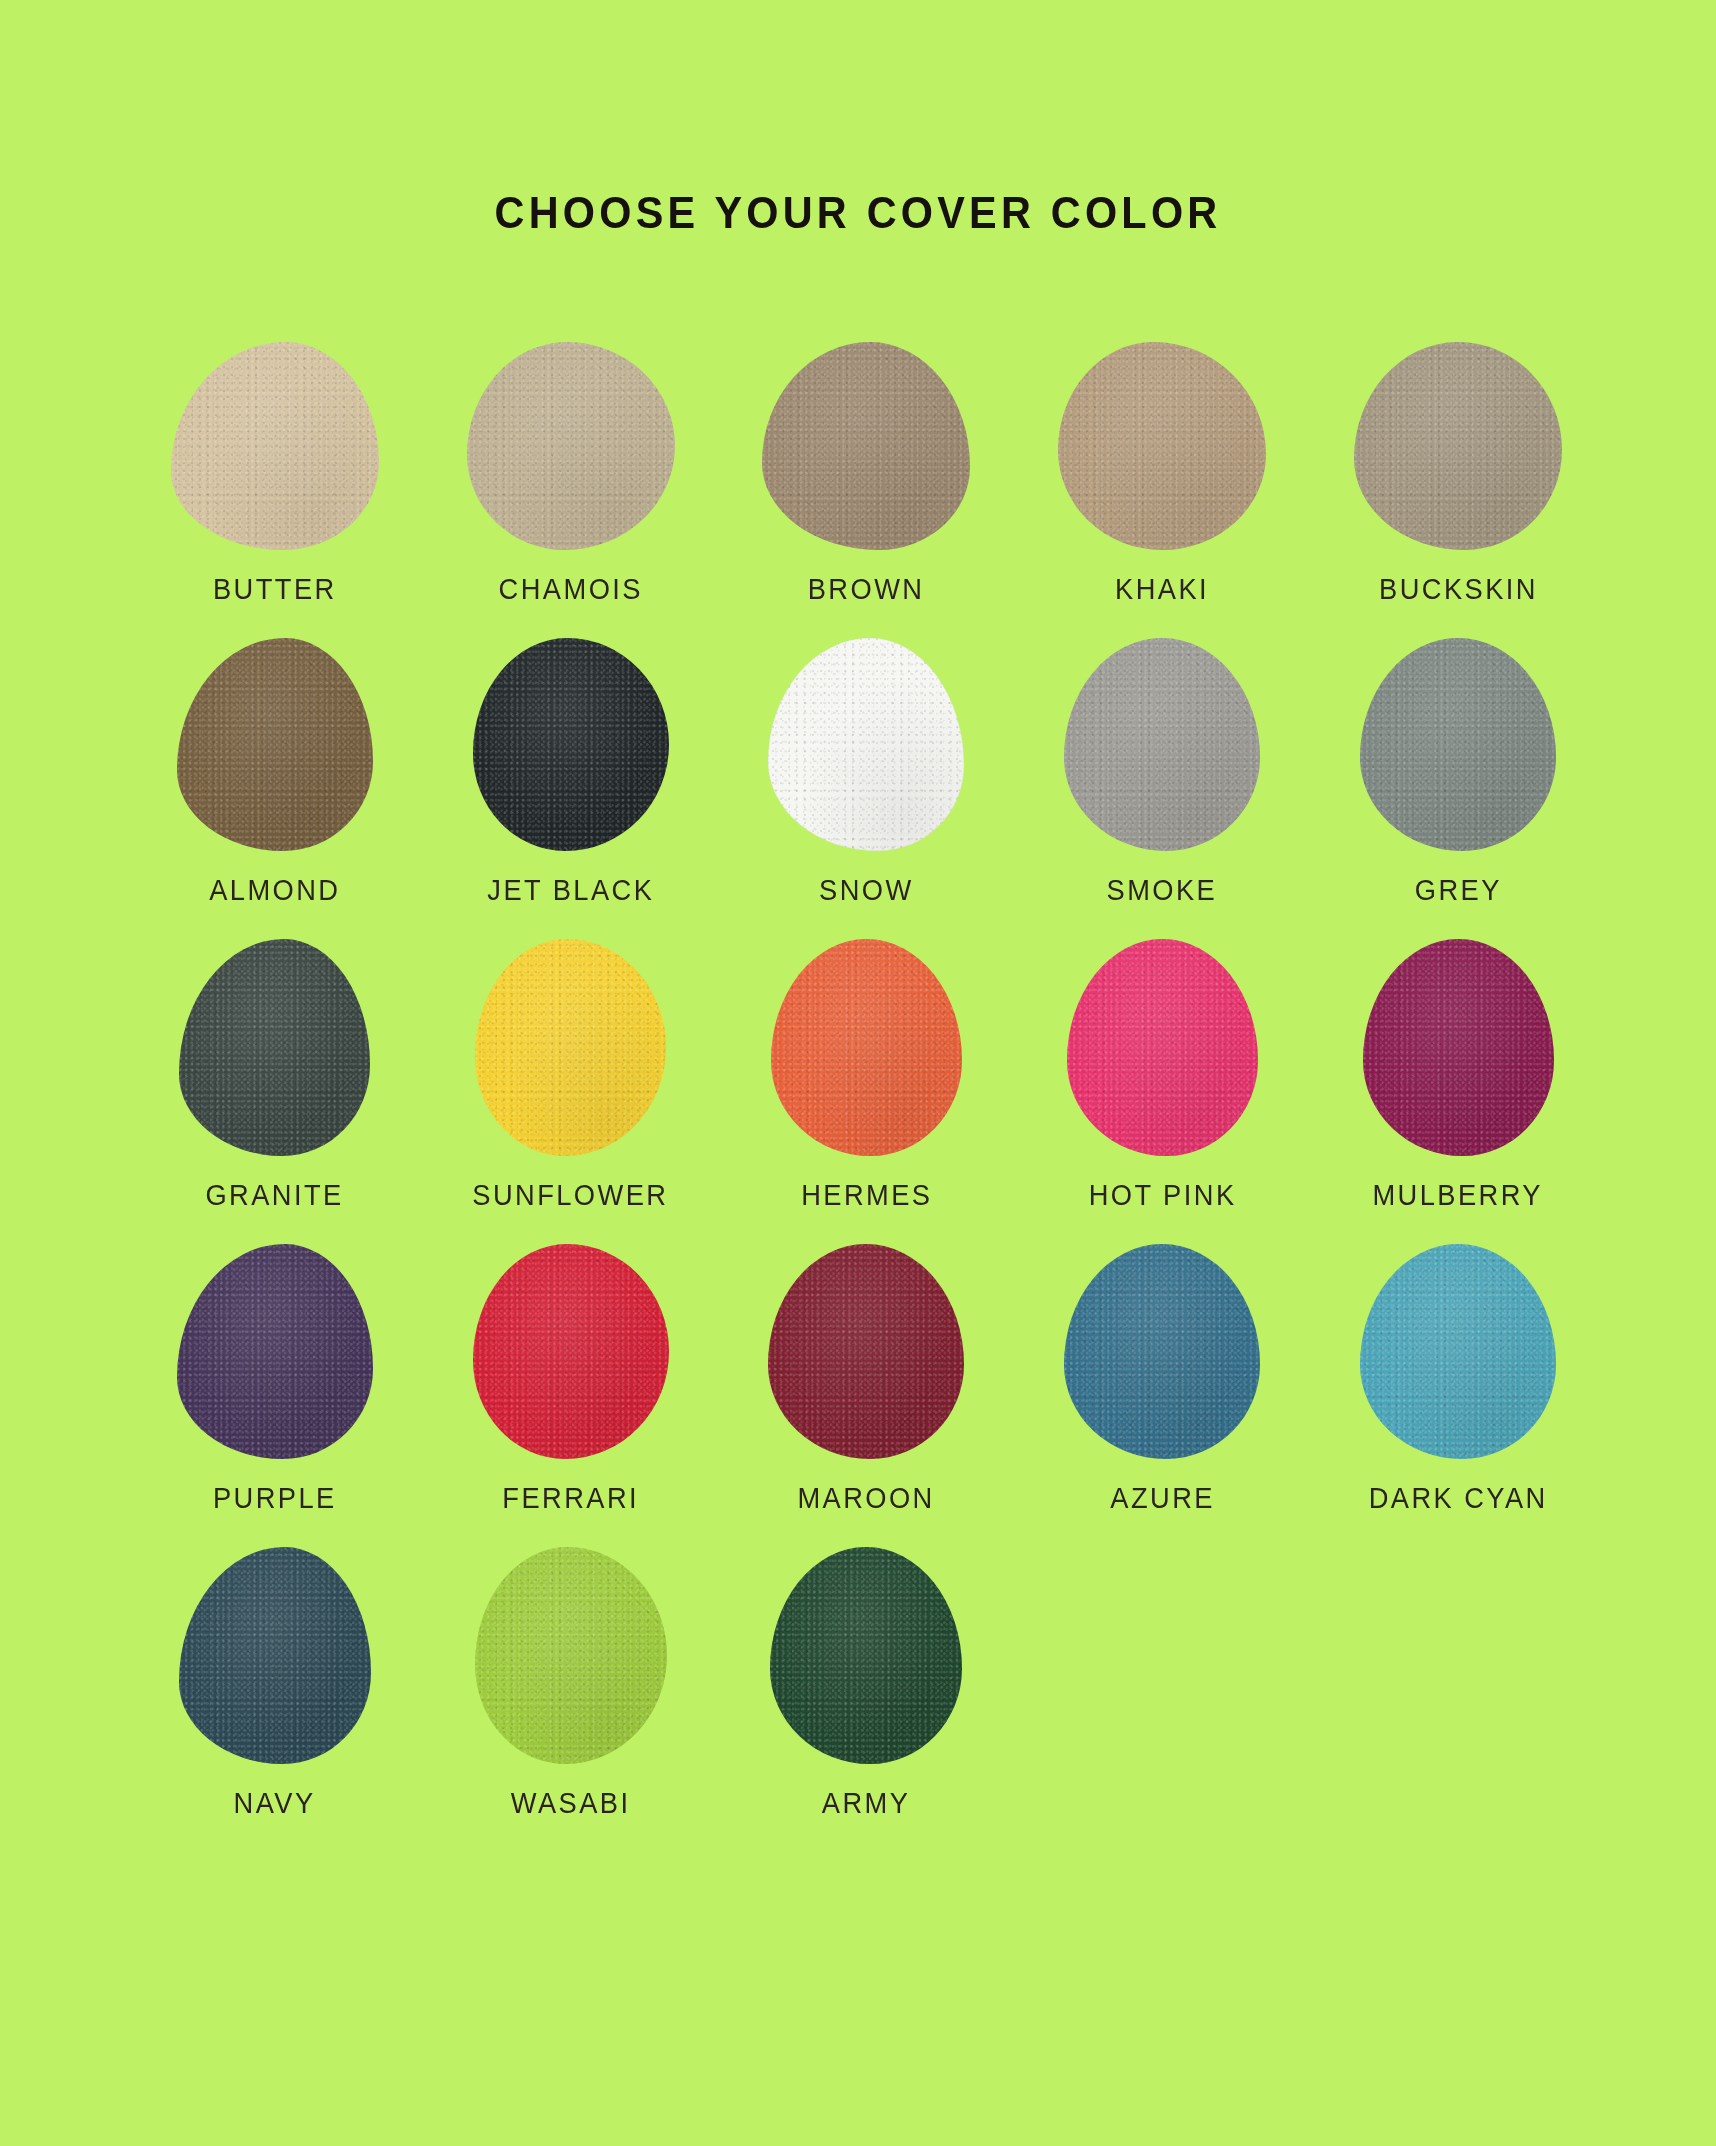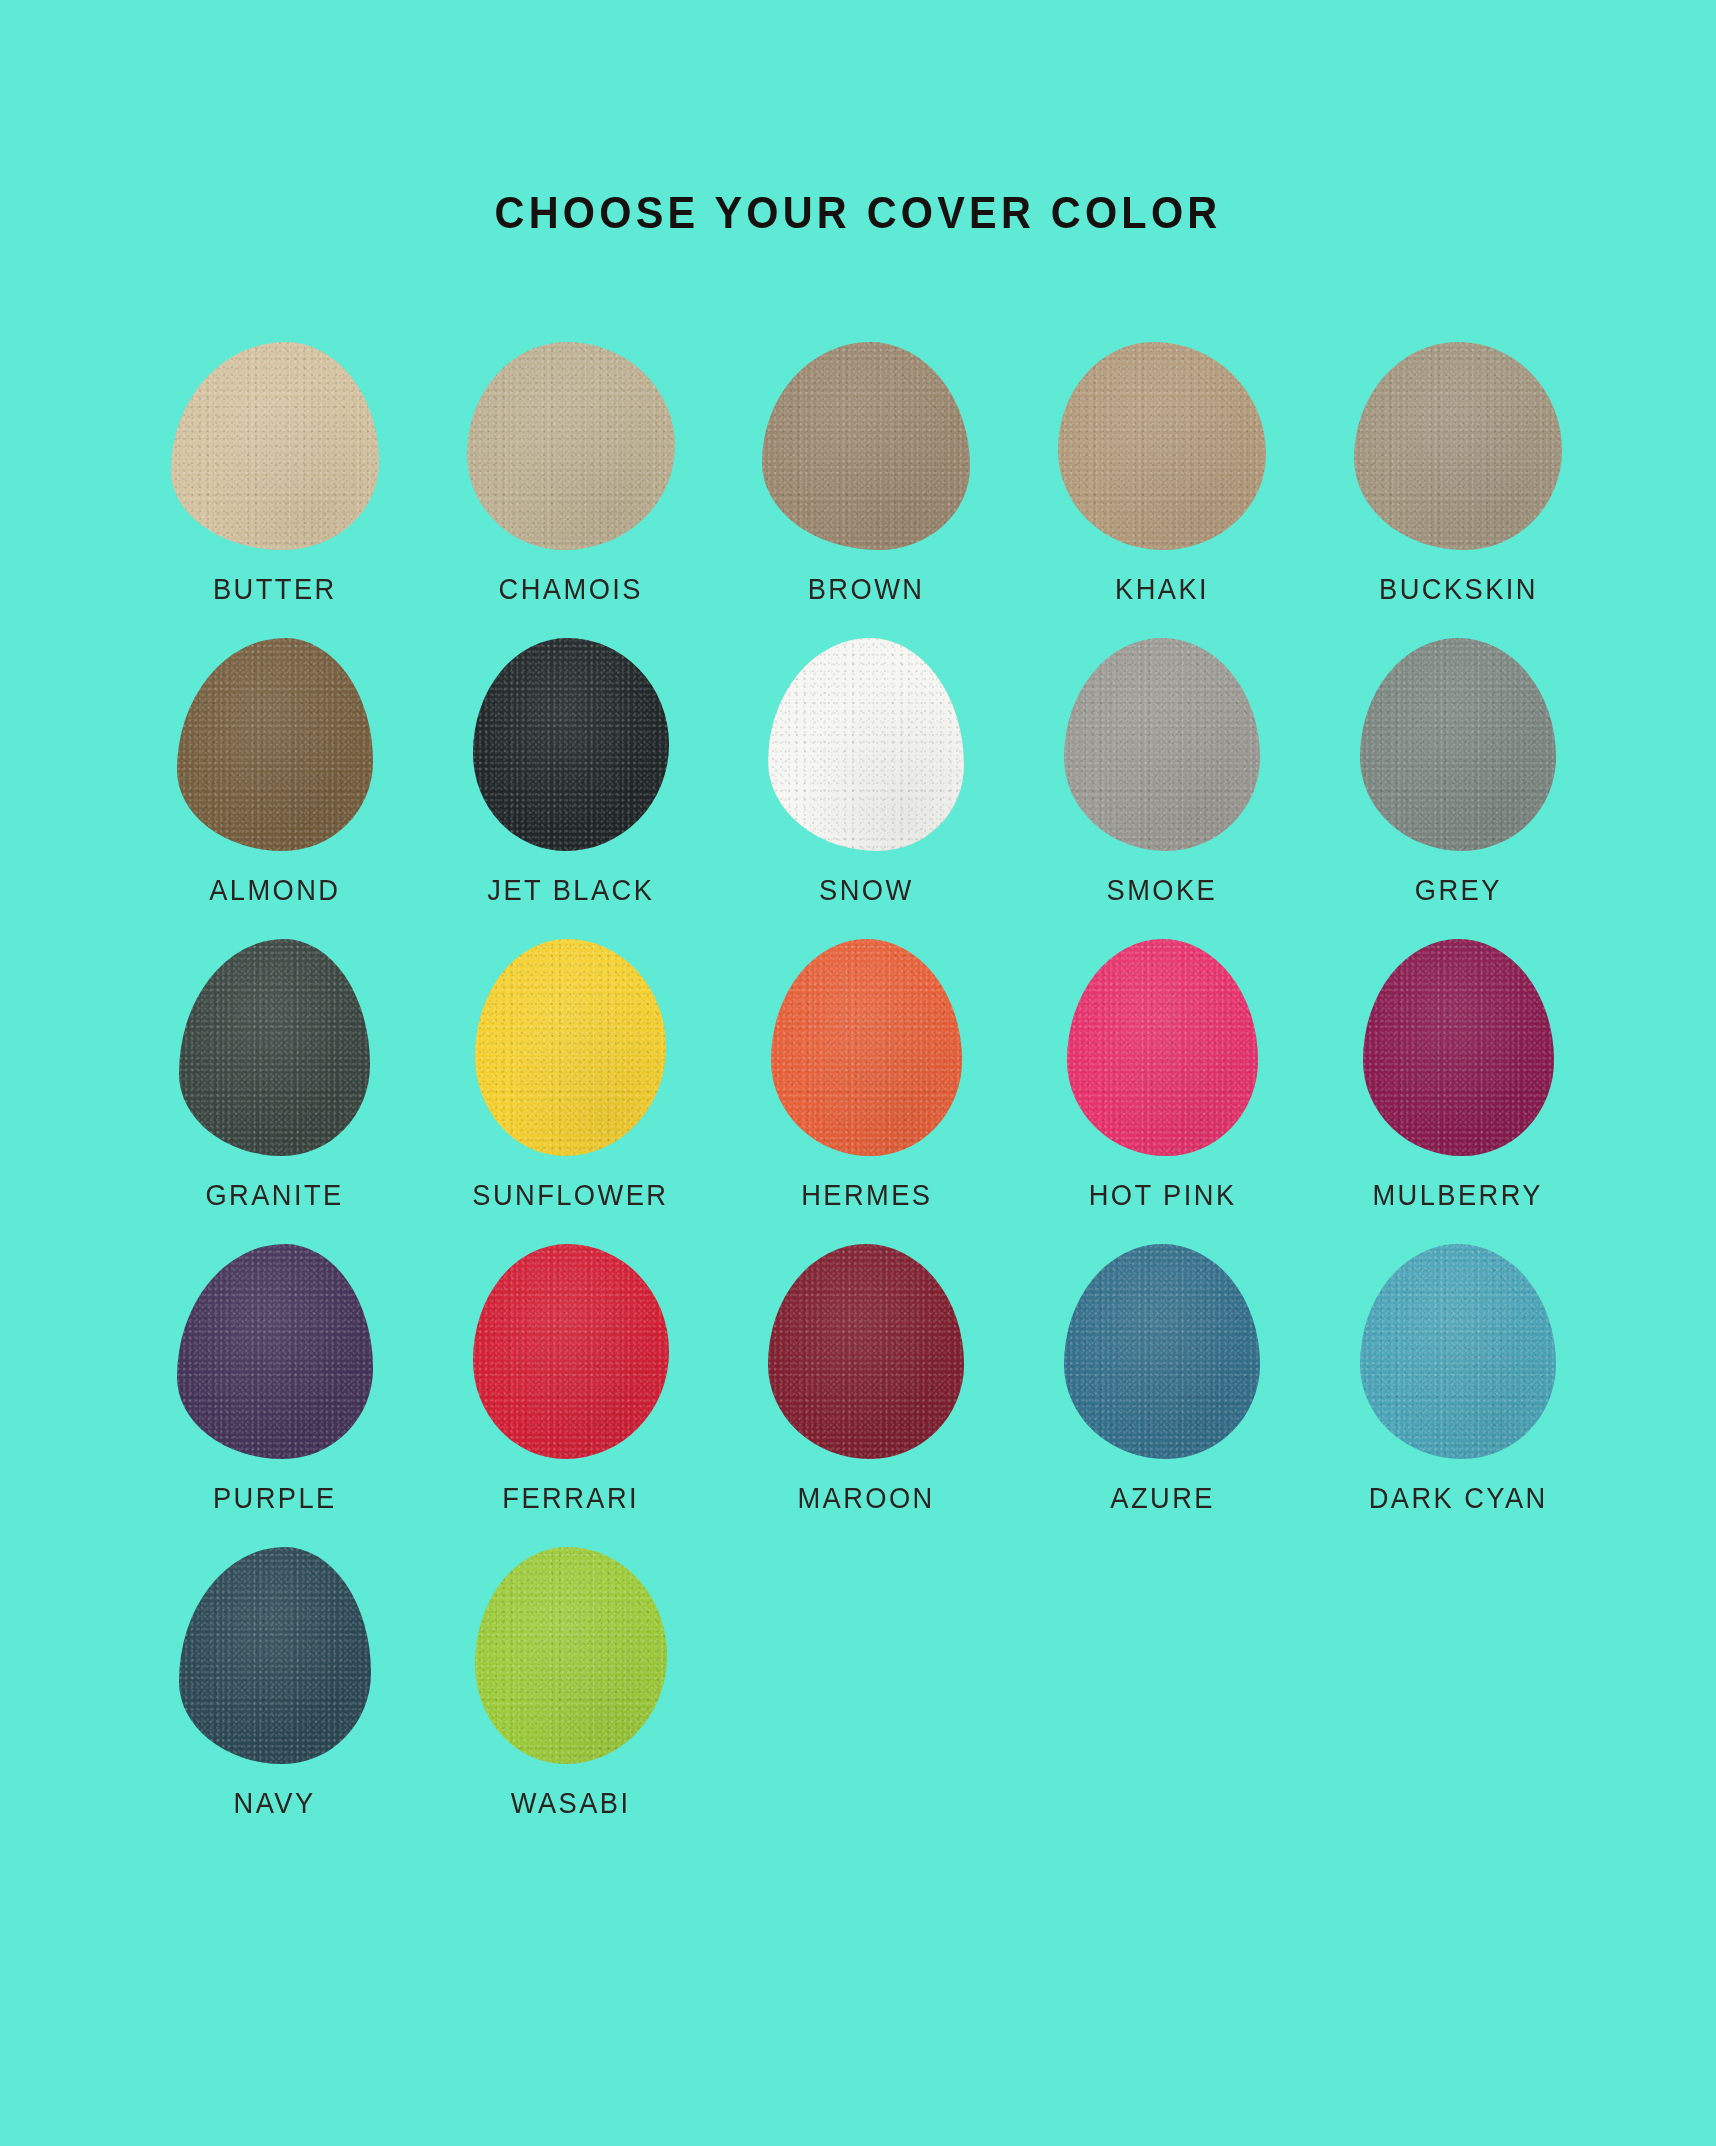--- a/index.html
+++ b/index.html
@@ -13,21 +13,21 @@
     height: 2146px;
     font-family: "Liberation Sans", "DejaVu Sans", sans-serif;
     color: #2b2320;
     overflow: hidden;
   }
 
   .page {
     width: 1717px;
     height: 2146px;
     position: relative;
-    background: #5eead4;
+    background: #bef264;
     box-sizing: border-box;
   }
 
   
   .title-wrap {
     position: absolute;
     top: 157px;
     left: 0;
     width: 1717px;
     text-align: center;
@@ -275,16 +275,22 @@
           <div class="swatch" style="background: rgb(45, 74, 86);"></div>
         </div>
         <div class="label">NAVY</div>
       </div>
       <div class="cell">
         <div class="swatch-box">
           <div class="swatch" style="background: rgb(157, 204, 59);"></div>
         </div>
         <div class="label">WASABI</div>
       </div>
+      <div class="cell">
+        <div class="swatch-box">
+          <div class="swatch" style="background: rgb(32, 72, 47);"></div>
+        </div>
+        <div class="label">ARMY</div>
+      </div>
     </div>
 
 </div>
 
 
 </body></html>

